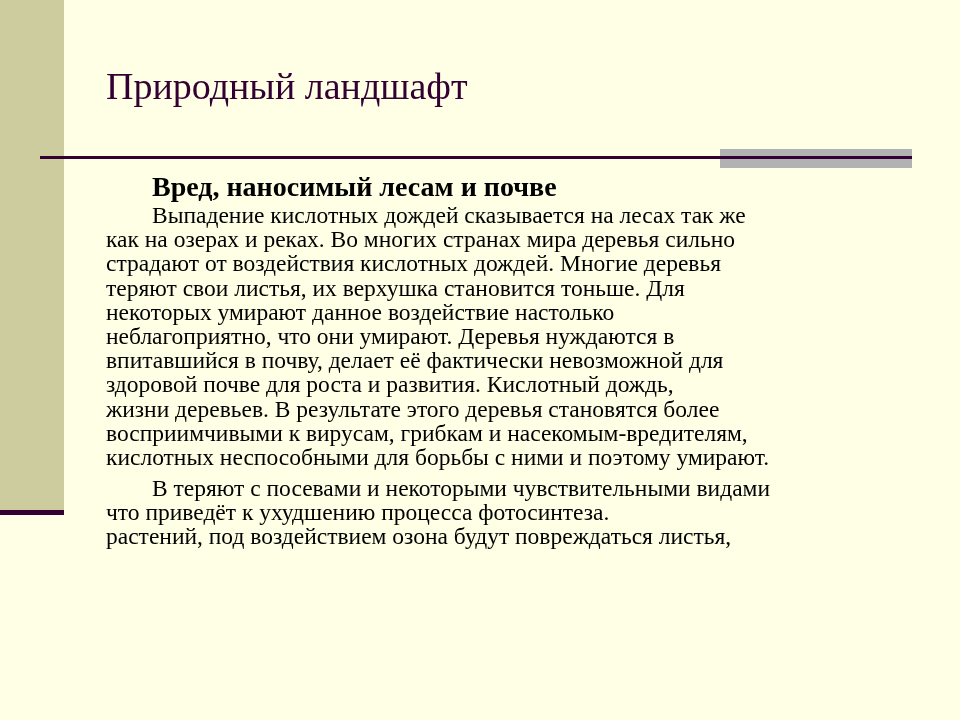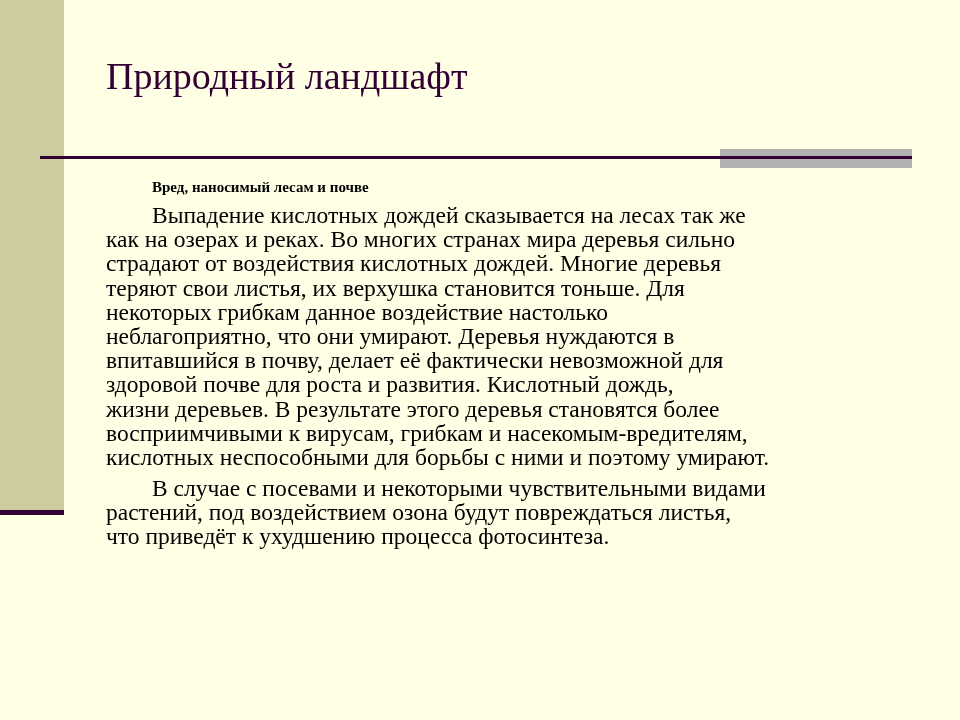--- a/index.html
+++ b/index.html
@@ -1,26 +1,26 @@
 <!DOCTYPE html>
 <html><head>
 <meta charset="utf-8">
 <style>
   html, body { margin:0; padding:0; }
   body { width:960px; height:720px; background:#FFFFE5; position:relative; overflow:hidden;
          font-family:"Liberation Serif", serif; }
   .left-bar { position:absolute; left:0; top:0; width:64px; height:511px; background:#CCCC9E; }
   .left-accent { position:absolute; left:0; top:510px; width:64px; height:5px; background:#330033; }
-  .title { position:absolute; left:106px; top:54px; font-size:38px; color:#330033; white-space:nowrap; }
+  .title { position:absolute; left:106px; top:64px; font-size:38px; color:#330033; white-space:nowrap; }
   .gray-block { position:absolute; left:720px; top:149px; width:192px; height:19px; background:#B2B2B2; }
   .rule { position:absolute; left:40px; top:156px; width:872px; height:3px; background:#330033; }
   .content { position:absolute; left:106px; top:172px; width:820px; color:#000; font-size:23.5px; }
   .line { height:24.2px; line-height:24.2px; white-space:nowrap; }
   .indent { padding-left:46px; }
-  .heading { font-weight:bold; font-size:15px; height:30px; line-height:30px; margin-bottom:1px; }
+  .heading { font-weight:bold; font-size:28px; height:30px; line-height:30px; margin-bottom:1px; }
   .para-gap { height:7px; }
 </style>
 </head>
 <body>
 
 <div class="left-bar"></div>
 <div class="left-accent"></div>
 
 <div class="title">Природный ландшафт</div>
 
@@ -28,29 +28,29 @@
 <div class="rule"></div>
 
 <div class="content">
   <div class="line heading indent">Вред, наносимый лесам и почве</div>
 
   <div>
     <div class="line indent">Выпадение кислотных дождей сказывается на лесах так же</div>
     <div class="line">как на озерах и реках. Во многих странах мира деревья сильно</div>
     <div class="line">страдают от воздействия кислотных дождей. Многие деревья</div>
     <div class="line">теряют свои листья, их верхушка становится тоньше. Для</div>
-    <div class="line">некоторых грибкам данное воздействие настолько</div>
+    <div class="line">некоторых умирают данное воздействие настолько</div>
     <div class="line">неблагоприятно, что они умирают. Деревья нуждаются в</div>
     <div class="line">впитавшийся в почву, делает её фактически невозможной для</div>
     <div class="line">здоровой почве для роста и развития. Кислотный дождь,</div>
     <div class="line">жизни деревьев. В результате этого деревья становятся более</div>
     <div class="line">восприимчивыми к вирусам, грибкам и насекомым-вредителям,</div>
     <div class="line">кислотных неспособными для борьбы с ними и поэтому умирают.</div>
   </div>
 
   <div class="para-gap"></div>
 
   <div>
-    <div class="line indent">В случае с посевами и некоторыми чувствительными видами</div>
+    <div class="line indent">В теряют с посевами и некоторыми чувствительными видами</div>
+    <div class="line">что приведёт к ухудшению процесса фотосинтеза.</div>
     <div class="line">растений, под воздействием озона будут повреждаться листья,</div>
-    <div class="line">что приведёт к ухудшению процесса фотосинтеза.</div>
   </div>
 </div>
 
 </body></html>

